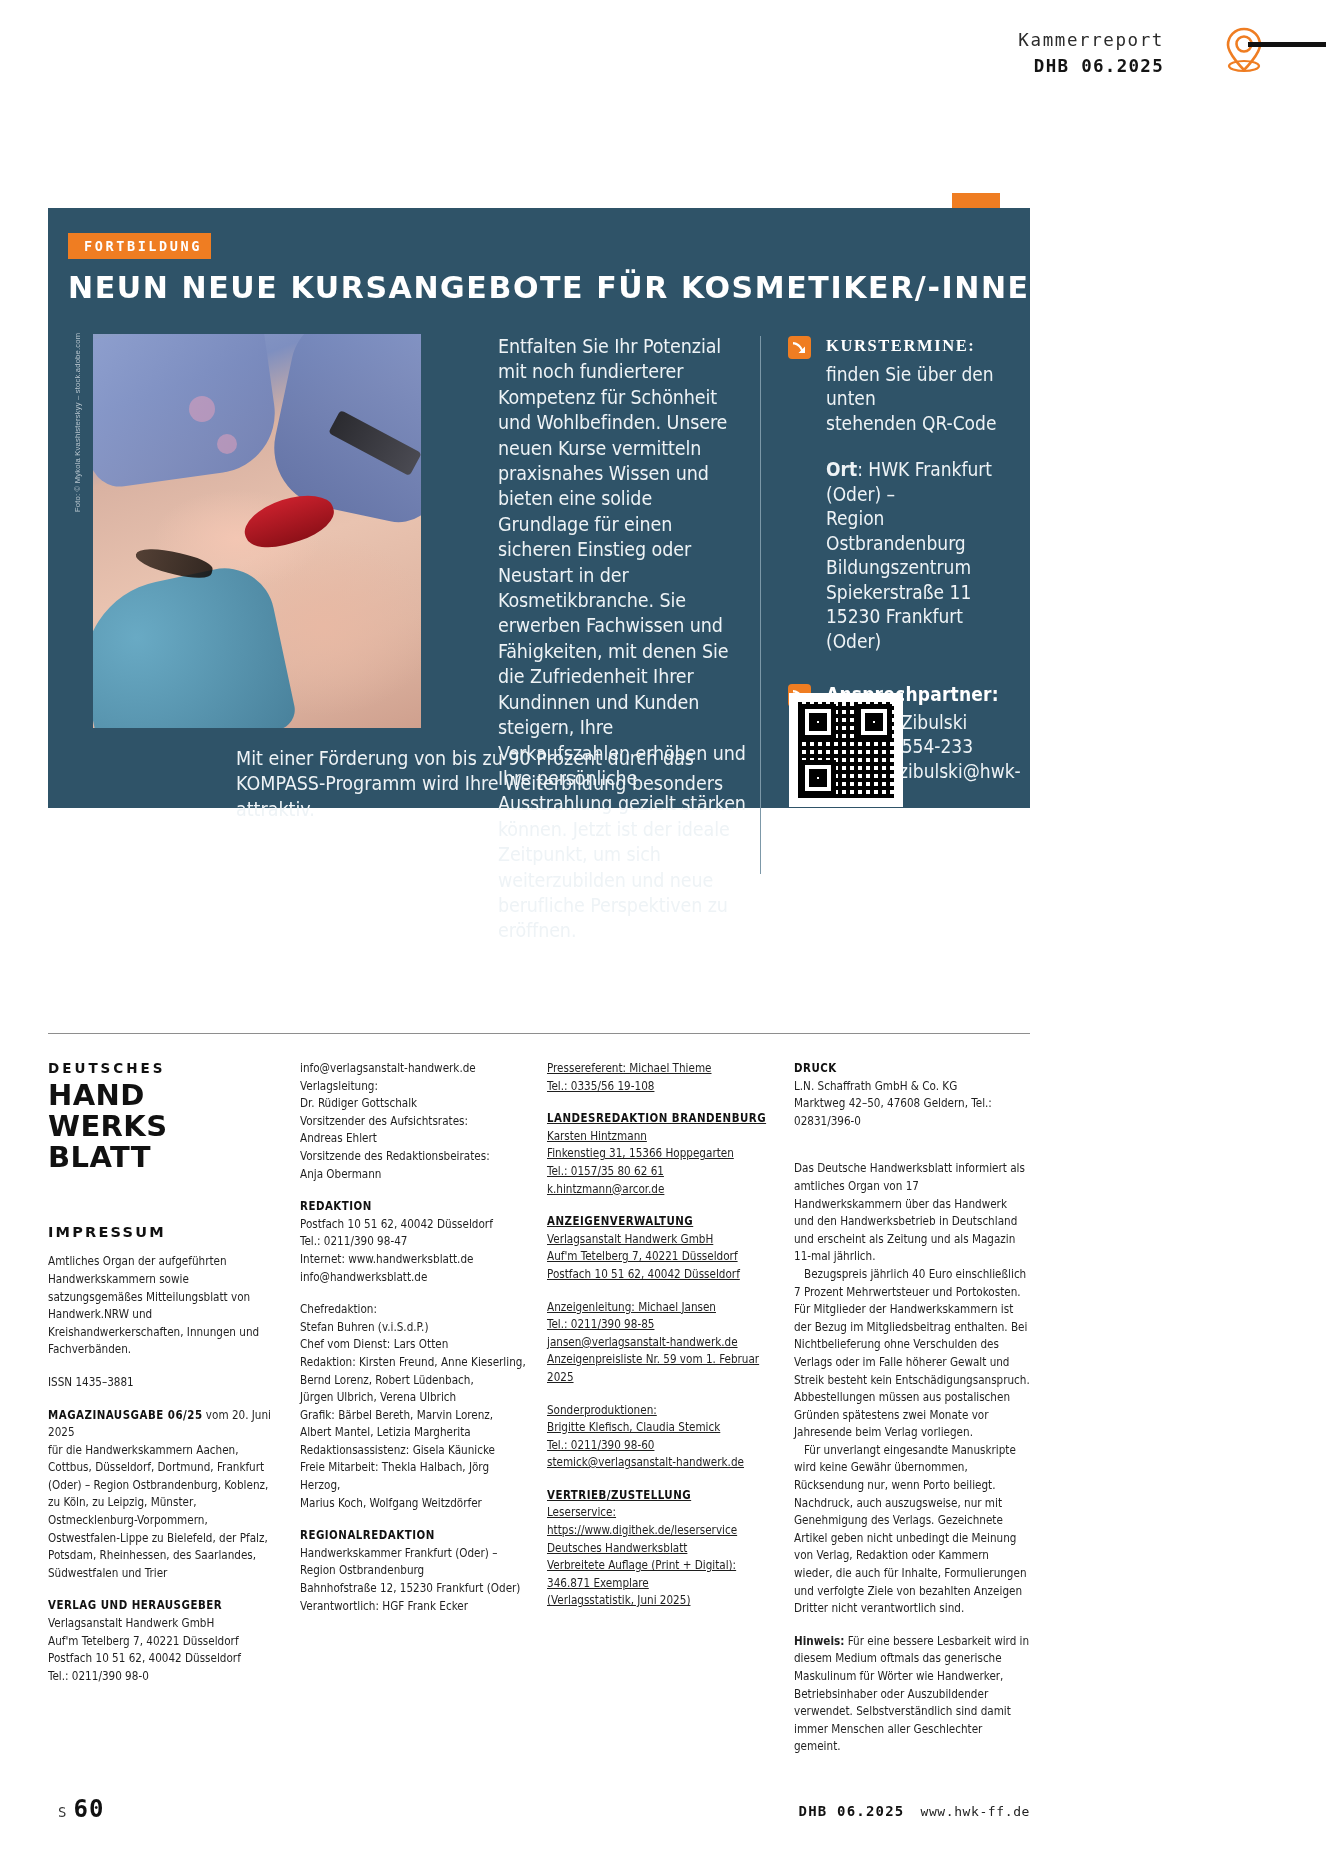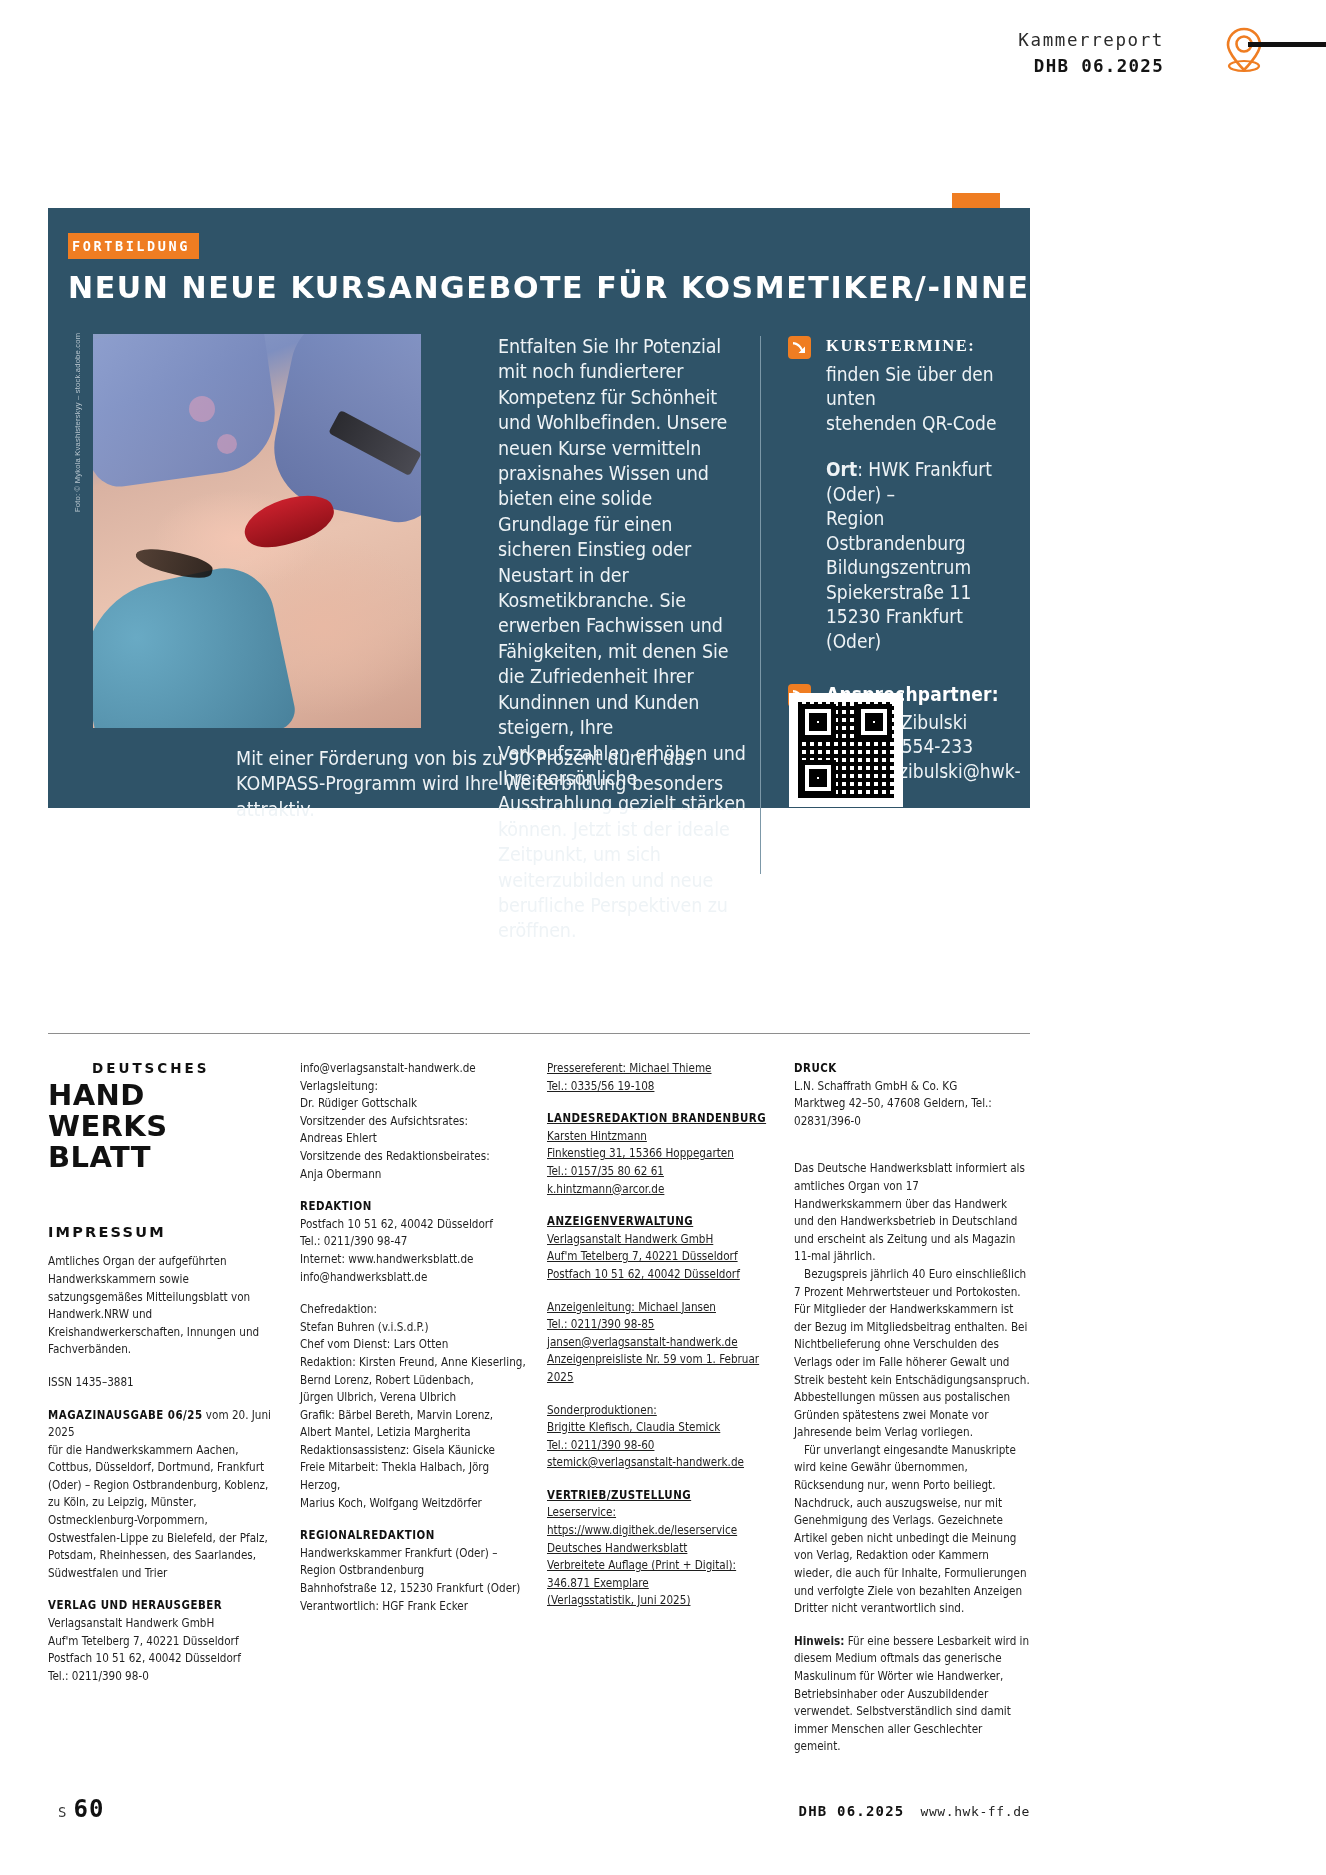--- a/index.html
+++ b/index.html
@@ -88,21 +88,21 @@
   .kicker {
     position: absolute;
     left: 20px;
     top: 25px;
     background: #ef7d22;
     color: #ffffff;
     font-family: "DejaVu Sans Mono", monospace;
     font-size: 13.5px;
     font-weight: bold;
     letter-spacing: 2.6px;
-    padding: 5px 9px 5px 4px;
+    padding: 5px 9px 5px 16px;
   }
   .headline {
     position: absolute;
     left: 20px;
     top: 62px;
     color: #ffffff;
     font-family: "DejaVu Sans", sans-serif;
     font-weight: bold;
     font-size: 30px;
     letter-spacing: 1.6px;
@@ -359,21 +359,20 @@
   .masthead {
     font-family: "DejaVu Sans", sans-serif;
     color: #111;
     margin-bottom: 52px;
   }
   .mast-small {
     font-size: 13.5px;
     font-weight: bold;
     letter-spacing: 3.0px;
     line-height: 1.3;
-    margin-left: 44px;
   }
   .mast-big {
     font-size: 29px;
     font-weight: bold;
     letter-spacing: 0.4px;
     line-height: 0.98;
     margin-top: 3px;
   }
   .imp-heading {
     font-family: "DejaVu Sans", sans-serif;

